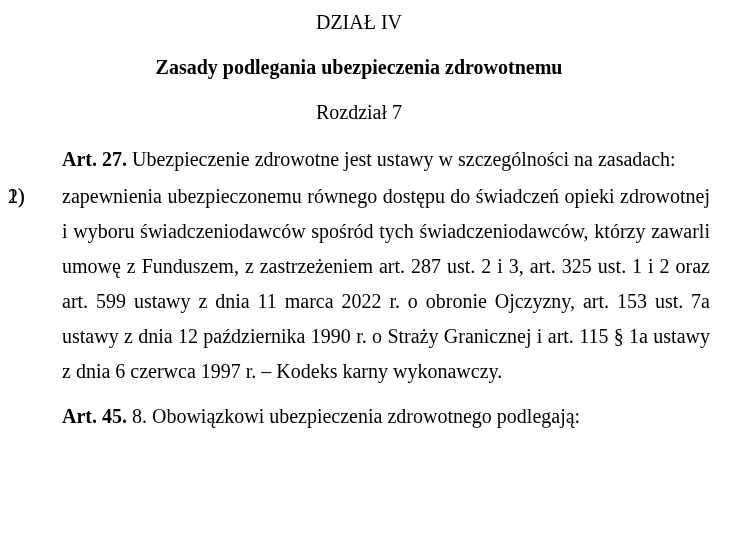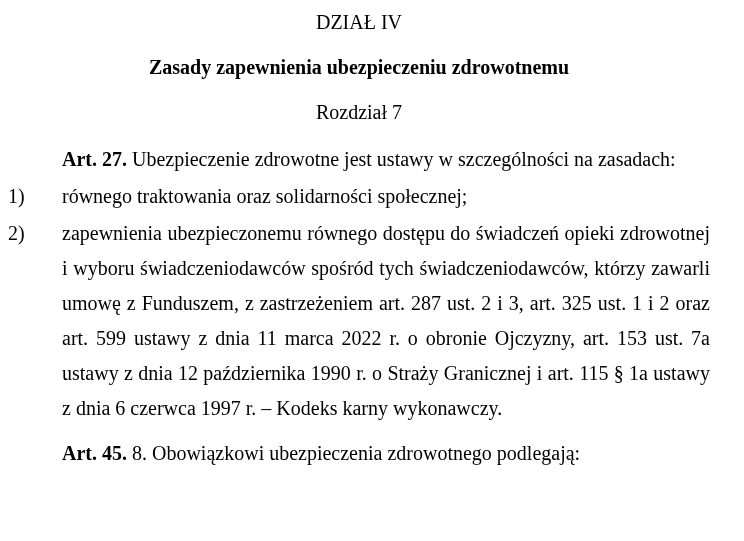--- a/index.html
+++ b/index.html
@@ -50,31 +50,30 @@
   }
   .para.gap { margin-top: 10px; }
 </style>
 </head>
 <body>
 
 <div class="page">
 
   <div class="heading">DZIAŁ IV</div>
 
-  <div class="heading bold">Zasady zapewnienia ubezpieczeniu zdrowotnemu</div>
+  <div class="heading bold">Zasady podlegania ubezpieczenia zdrowotnemu</div>
 
   <div class="heading">Rozdział 7</div>
 
 
   <p class="para indent first"><span class="bold">Art. 27.</span>
     <span>Ubezpieczenie zdrowotne jest ustawy w szczególności na zasadach:</span></p>
 
   <div class="list-item">
     <span class="num">1)</span>
-    <span>równego traktowania oraz solidarności społecznej;</span>
   </div>
 
   <div class="list-item">
     <span class="num">2)</span>
     <span>zapewnienia ubezpieczonemu równego dostępu do świadczeń opieki zdrowotnej i wyboru świadczeniodawców spośród tych świadczeniodawców, którzy zawarli umowę z Funduszem, z zastrzeżeniem art. 287 ust. 2 i 3, art. 325 ust. 1 i 2 oraz art. 599 ustawy z dnia 11 marca 2022 r. o obronie Ojczyzny, art. 153 ust. 7a ustawy z dnia 12 października 1990 r. o Straży Granicznej i art. 115 § 1a ustawy z dnia 6 czerwca 1997 r. – Kodeks karny wykonawczy.</span>
   </div>
 
   <p class="para indent gap"><span class="bold">Art. 45.</span>
     <span>8. Obowiązkowi ubezpieczenia zdrowotnego podlegają:</span></p>
 

